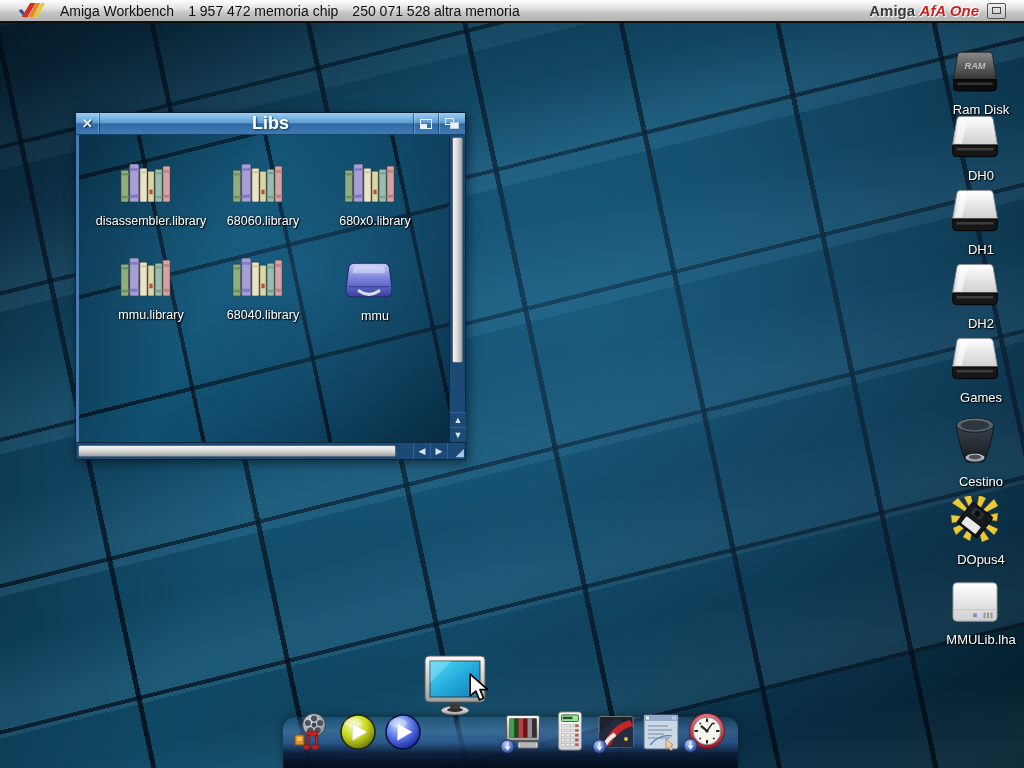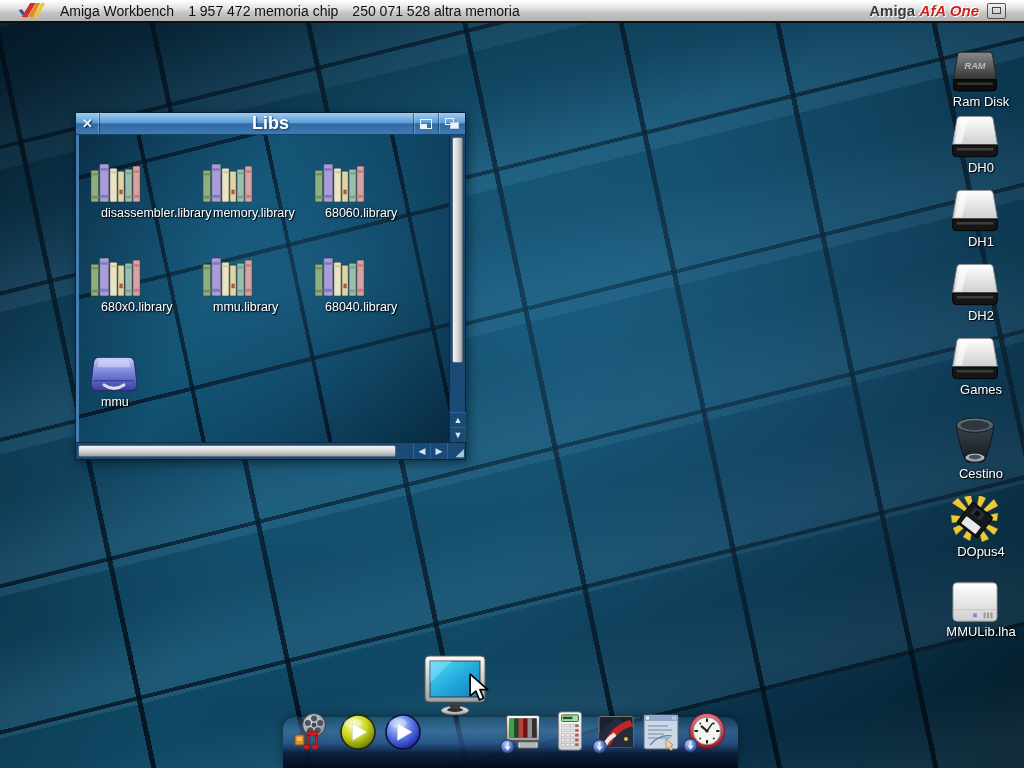--- a/index.html
+++ b/index.html
@@ -34,21 +34,21 @@
       radial-gradient(120% 95% at 58% 40%, rgba(45,125,170,.40) 0%, rgba(0,0,0,0) 62%),
       repeating-linear-gradient(78deg, rgba(2,10,20,0) 0 148px, rgba(2,10,20,.8) 148px 153px),
       repeating-linear-gradient(-14deg, rgba(2,10,20,0) 0 138px, rgba(2,10,20,.7) 138px 142px),
       repeating-linear-gradient(-14deg, rgba(255,255,255,.05) 0 26px, rgba(0,0,0,.10) 96px 138px),
       linear-gradient(115deg,#0a2e44 0%,#11506f 35%,#0f4a68 55%,#09314a 80%,#04202f 100%);
   }
 
   
   .desk-icon { position:absolute; width:104px; display:flex; flex-direction:column; align-items:center; z-index:10; }
   .desk-icon .lbl, .win-icon .lbl {
-    margin-top:0; font-size:13px; color:#fff; text-shadow:1px 1px 1px #000, 0 0 3px rgba(0,0,0,.7);
+    margin-top:8px; font-size:13px; color:#fff; text-shadow:1px 1px 1px #000, 0 0 3px rgba(0,0,0,.7);
     white-space:nowrap;
     padding-left:12px;
   }
 
   
   #libs-window {
     position:absolute; left:75px; top:112px; width:391px; height:348px; z-index:20;
     border:1px solid #0b2236; background:#3c72a6; box-shadow:2px 3px 10px rgba(0,0,0,.5);
     display:flex; flex-direction:column;
   }
@@ -76,21 +76,21 @@
   #win-content {
     flex:1; position:relative; overflow:hidden;
     background:
       radial-gradient(130% 100% at 60% 45%, rgba(45,125,170,.35) 0%, rgba(0,0,0,0) 60%),
       repeating-linear-gradient(78deg, rgba(2,10,20,0) 0 120px, rgba(2,10,20,.8) 120px 124px),
       repeating-linear-gradient(-14deg, rgba(2,10,20,0) 0 112px, rgba(2,10,20,.7) 112px 116px),
       linear-gradient(115deg,#0a3048 0%,#11506f 40%,#0d4361 65%,#072c42 100%);
     display:grid; grid-template-columns:112px 112px 112px; grid-auto-rows:94px;
     padding:26px 0 0 10px;
   }
-  .win-icon { display:flex; flex-direction:column; justify-content:flex-start; }
+  .win-icon { display:flex; flex-direction:column; align-items:center; justify-content:flex-start; }
   .win-icon .lbl { font-size:12.5px; }
 
   #vscroll {
     width:16px; background:#1c4a76; border-left:1px solid #0c2a46; display:flex; flex-direction:column;
   }
   #vthumb { margin:2px 2px 0 2px; height:226px; border-radius:2px;
     background:linear-gradient(90deg,#f4f4f4 0%,#d9d9d9 50%,#9fa3a8 100%); border:1px solid #5a6a7a; }
   .scroll-btn { width:16px; height:15px; display:flex; align-items:center; justify-content:center;
     color:#d5e4f2; font-size:9px; border-top:1px solid #2d629c; background:#1c4a76; }
   #vscroll .spacer { flex:1; }
@@ -461,26 +461,20 @@
         <div class="win-icon">
           <svg width="52" height="45">
               <use href="#i-books"></use>
             </svg>
           <div class="lbl">disassembler.library</div>
         </div>
         <div class="win-icon">
           <svg width="52" height="45">
               <use href="#i-books"></use>
             </svg>
-          <div class="lbl">memory.library</div>
-        </div>
-        <div class="win-icon">
-          <svg width="52" height="45">
-              <use href="#i-books"></use>
-            </svg>
           <div class="lbl">68060.library</div>
         </div>
         <div class="win-icon">
           <svg width="52" height="45">
               <use href="#i-books"></use>
             </svg>
           <div class="lbl">680x0.library</div>
         </div>
         <div class="win-icon">
           <svg width="52" height="45">

